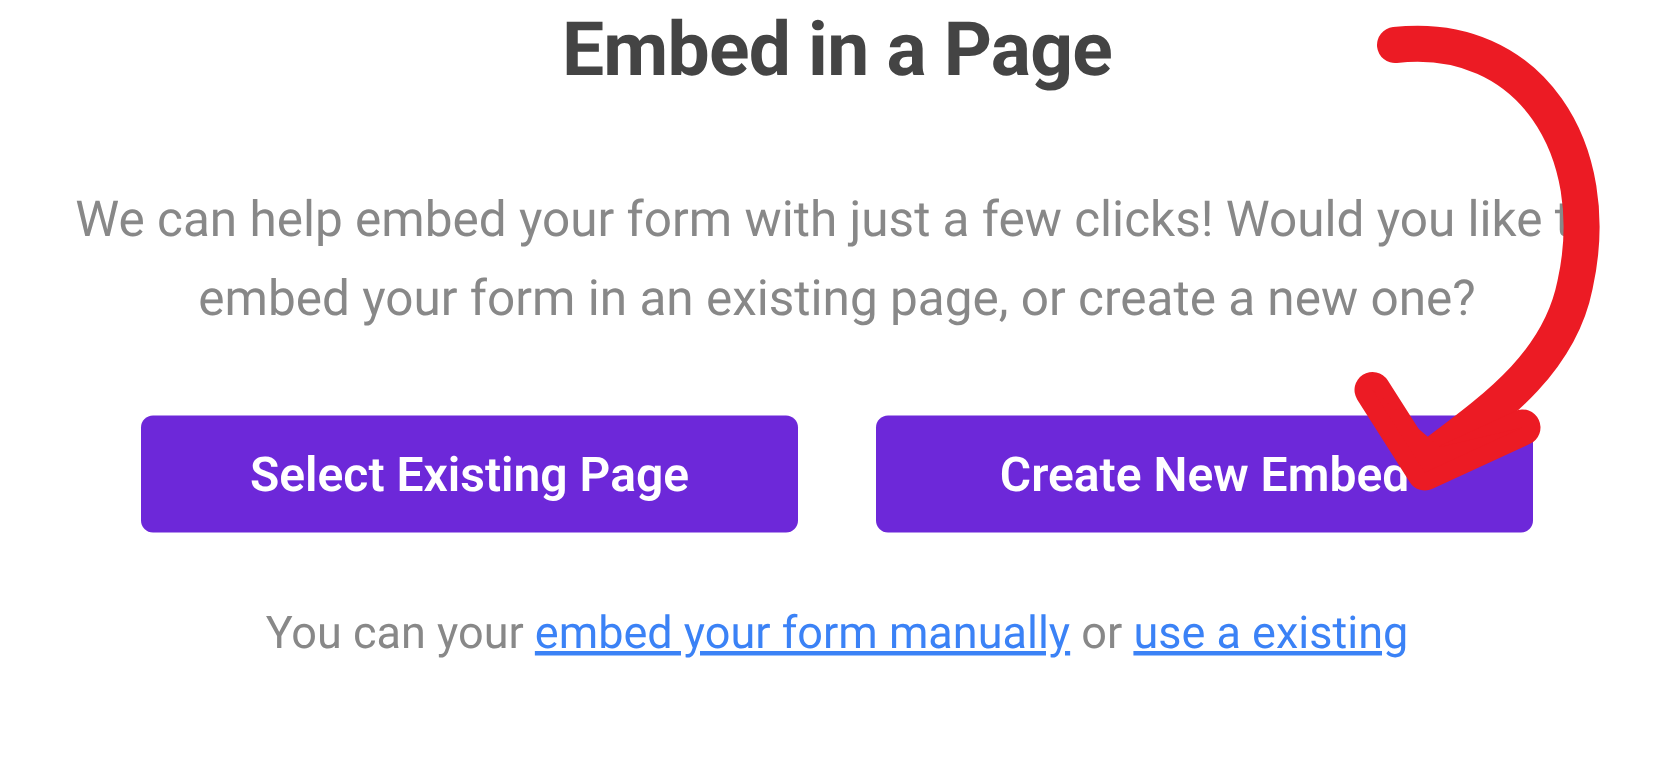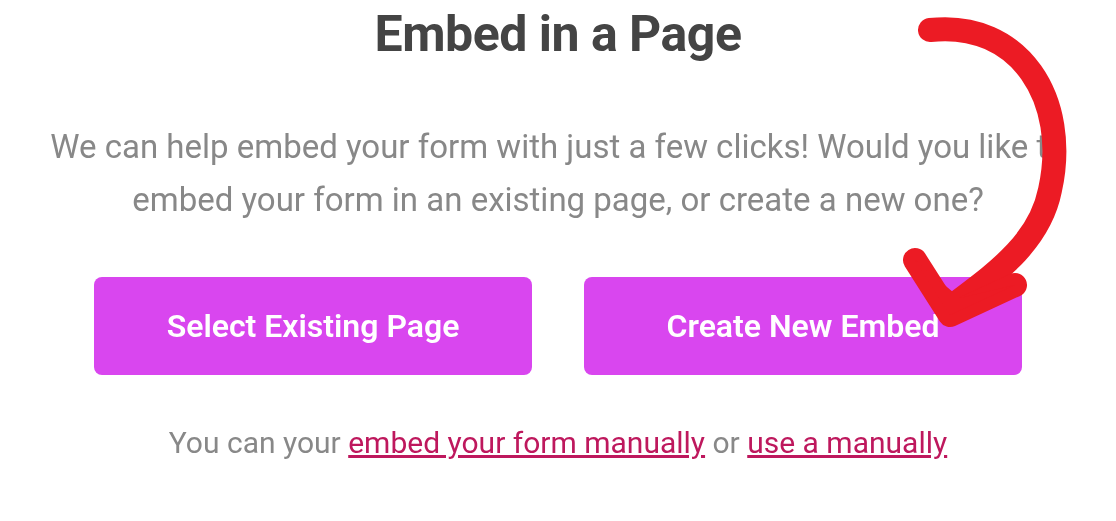--- a/index.html
+++ b/index.html
@@ -40,59 +40,59 @@
       max-width: 1060px;
     }
     .buttons {
       display: flex;
       gap: 52px;
       margin-top: 50px;
       width: 100%;
       justify-content: center;
     }
     .btn {
-      background: #d946ef;
+      background: #6d28d9;
       color: #ffffff;
       border: none;
       border-radius: 8px;
       font-size: 32px;
       font-weight: 600;
-      padding: 30px 0;
+      padding: 20px 0;
       width: 438px;
       cursor: pointer;
       font-family: inherit;
     }
     .footer-text {
       font-size: 30px;
       color: #888888;
       margin-top: 50px;
       text-align: center;
     }
     .footer-link {
       text-decoration: underline;
       cursor: pointer;
-      color: #be185d;
+      color: #3b82f6;
     }
     .arrow-annotation {
       position: absolute;
       pointer-events: none;
     }
   </style>
 </head>
 <body>
 
 <div class="container">
   <h1 class="title">Embed in a Page</h1>
   <p class="description">We can help embed your form with just a few clicks! Would you like to embed your form in an existing page, or create a new one?</p>
   <div class="buttons">
     <button class="btn">Select Existing Page</button>
     <button class="btn">Create New Embed</button>
   </div>
   <p class="footer-text">
-    <span>You can your </span><span class="footer-link">embed your form manually</span><span> or </span><span class="footer-link">use a manually</span>
+    <span>You can your </span><span class="footer-link">embed your form manually</span><span> or </span><span class="footer-link">use a existing</span>
   </p>
 </div>
 
 <svg class="arrow-annotation" width="280" height="340" viewBox="0 0 280 340" style="top:10px; left:840px;">
   <path d="M 90 20 
            C 180 10, 230 90, 210 180
            C 200 230, 160 260, 120 290" stroke="#ec1b24" stroke-width="24" fill="none" stroke-linecap="round"></path>
   <path d="M 75 250 L 110 305 L 175 275" stroke="#ec1b24" stroke-width="24" fill="none" stroke-linecap="round" stroke-linejoin="round"></path>
   <polygon points="75,250 110,305 175,275 120,288" fill="#ec1b24"></polygon>
 </svg>

